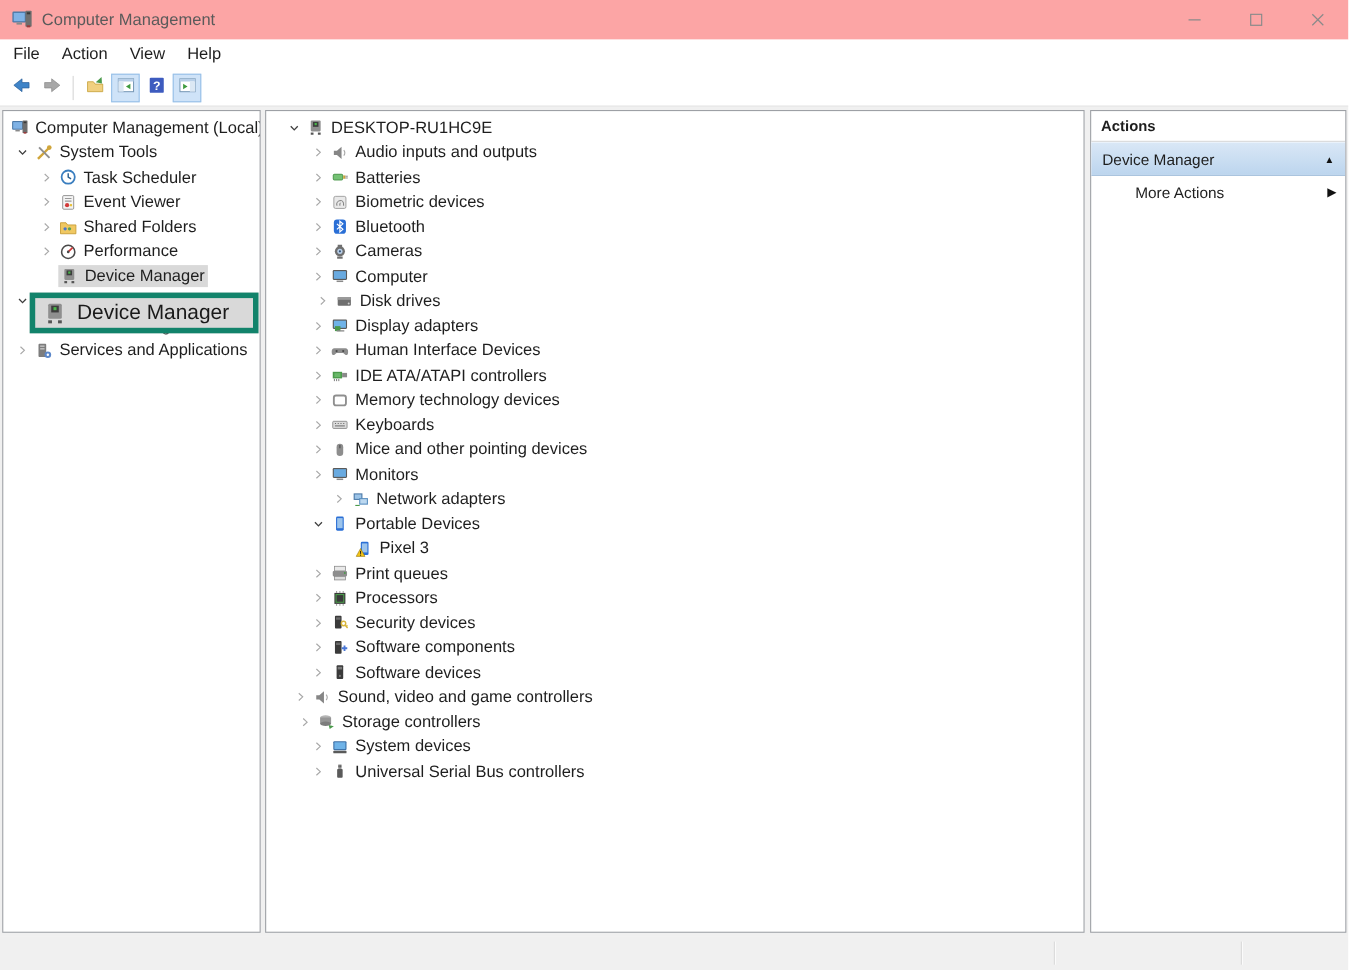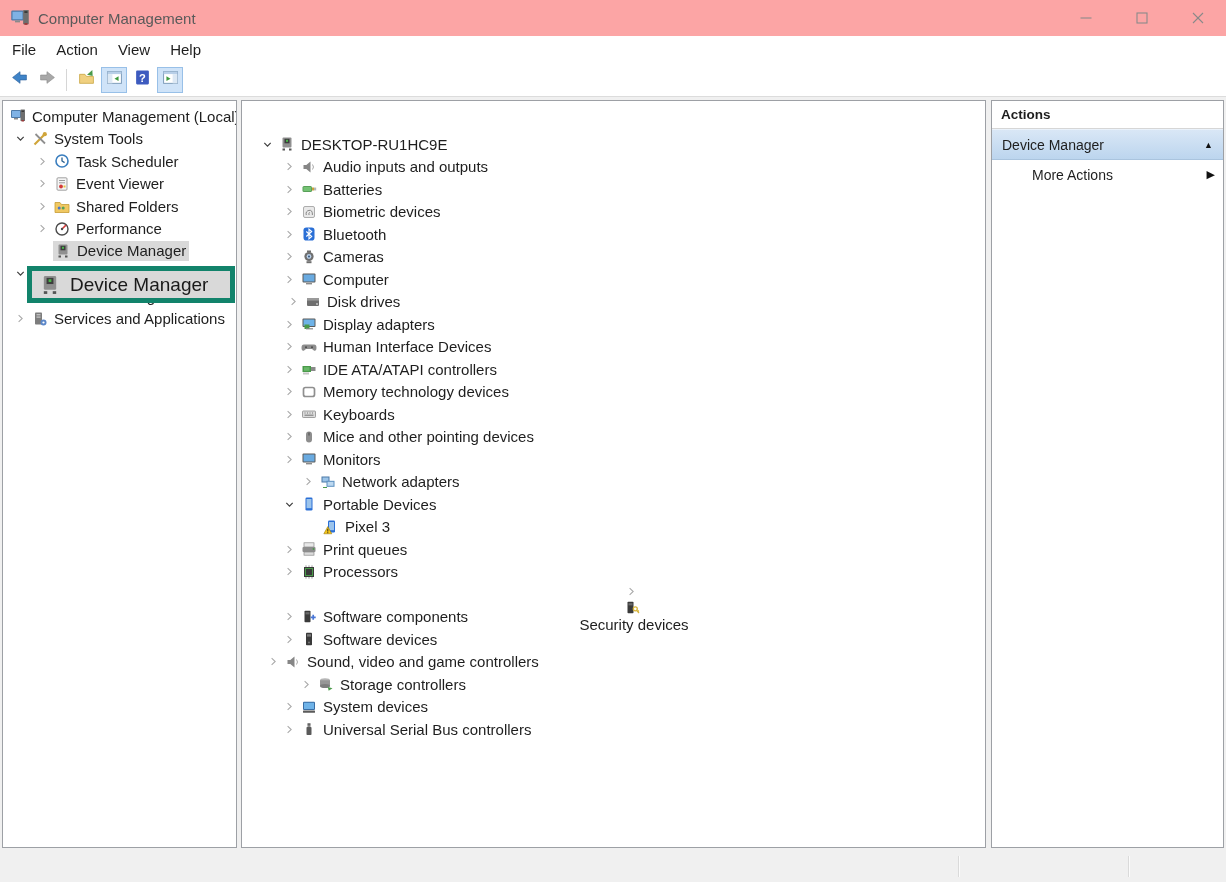--- a/index.html
+++ b/index.html
@@ -295,21 +295,21 @@
                 <circle cx="11.5" cy="11.5" r="1.1" fill="#fff"></circle>
               </svg>
             </span>
             <span class="tree-label">Services and Applications</span>
           </div>
         </div>
     </div>
 
     <div class="panel middle">
       <div class="tree" id="device-tree">
-          <div class="tree-row" style="padding-left: 14px; margin-top: 28px;">
+          <div class="tree-row" style="padding-left: 14px;">
             <span class="chev">
               <svg viewBox="0 0 16 16" xmlns="http://www.w3.org/2000/svg">
                 <path d="M4.6 6.2 L8 9.7 L11.4 6.2" fill="none" stroke="#3f3f3f" stroke-width="1.3"></path>
               </svg>
             </span>
             <span class="nodeicon">
               <svg viewBox="0 0 16 16" xmlns="http://www.w3.org/2000/svg">
                 <rect x="3.5" y="1.5" width="9" height="10" rx="1" fill="#8f8f8f"></rect>
                 <rect x="5.5" y="2.8" width="5" height="4.5" fill="#3d3d3d"></rect>
                 <rect x="7" y="3.8" width="2" height="2" fill="#49b649"></rect>
@@ -595,21 +595,21 @@
             </span>
             <span class="nodeicon">
               <svg viewBox="0 0 16 16" xmlns="http://www.w3.org/2000/svg">
                 <rect x="3" y="3" width="10" height="10" fill="#3a3a3a"></rect>
                 <rect x="4.5" y="4.5" width="7" height="7" fill="none" stroke="#4a9a4a" stroke-width="1"></rect>
                 <path d="M5 1.3 v1.7 M8 1.3 v1.7 M11 1.3 v1.7 M5 13 v1.7 M8 13 v1.7 M11 13 v1.7" stroke="#8a8a8a" stroke-width="0.8"></path>
               </svg>
             </span>
             <span class="tree-label">Processors</span>
           </div>
-          <div class="tree-row" style="padding-left: 36px; flex-direction: column;">
+          <div class="tree-row" style="padding-left: 36px;">
             <span class="chev">
               <svg viewBox="0 0 16 16" xmlns="http://www.w3.org/2000/svg">
                 <path d="M6 4.5 L9.8 8 L6 11.5" fill="none" stroke="#a8a8a8" stroke-width="1.1"></path>
               </svg>
             </span>
             <span class="nodeicon">
               <svg viewBox="0 0 16 16" xmlns="http://www.w3.org/2000/svg">
                 <rect x="3.5" y="1.8" width="6" height="11.5" rx="0.8" fill="#3a3a3a"></rect>
                 <rect x="4.5" y="3.2" width="4" height="2.2" fill="#6a6a6a"></rect>
                 <circle cx="11.3" cy="8.8" r="2" fill="none" stroke="#d8b53a" stroke-width="1.3"></circle>
@@ -655,21 +655,21 @@
               </svg>
             </span>
             <span class="nodeicon">
               <svg viewBox="0 0 16 16" xmlns="http://www.w3.org/2000/svg">
                 <path d="M2.5 6 h2.8 l4.2 -3.6 v11.2 l-4.2 -3.6 h-2.8 z" fill="#868686"></path>
                 <path d="M11.5 5.5 q2 2.5 0 5" stroke="#a8a8a8" fill="none" stroke-width="1"></path>
               </svg>
             </span>
             <span class="tree-label">Sound, video and game controllers</span>
           </div>
-          <div class="tree-row" style="padding-left: 53px;">
+          <div class="tree-row" style="padding-left: 24px;">
             <span class="chev">
               <svg viewBox="0 0 16 16" xmlns="http://www.w3.org/2000/svg">
                 <path d="M6 4.5 L9.8 8 L6 11.5" fill="none" stroke="#a8a8a8" stroke-width="1.1"></path>
               </svg>
             </span>
             <span class="nodeicon">
               <svg viewBox="0 0 16 16" xmlns="http://www.w3.org/2000/svg">
                 <ellipse cx="7" cy="4.3" rx="5" ry="2" fill="#b5b5b5"></ellipse>
                 <rect x="2" y="4.3" width="10" height="5.7" fill="#969696"></rect>
                 <ellipse cx="7" cy="10" rx="5" ry="2" fill="#7d7d7d"></ellipse>

